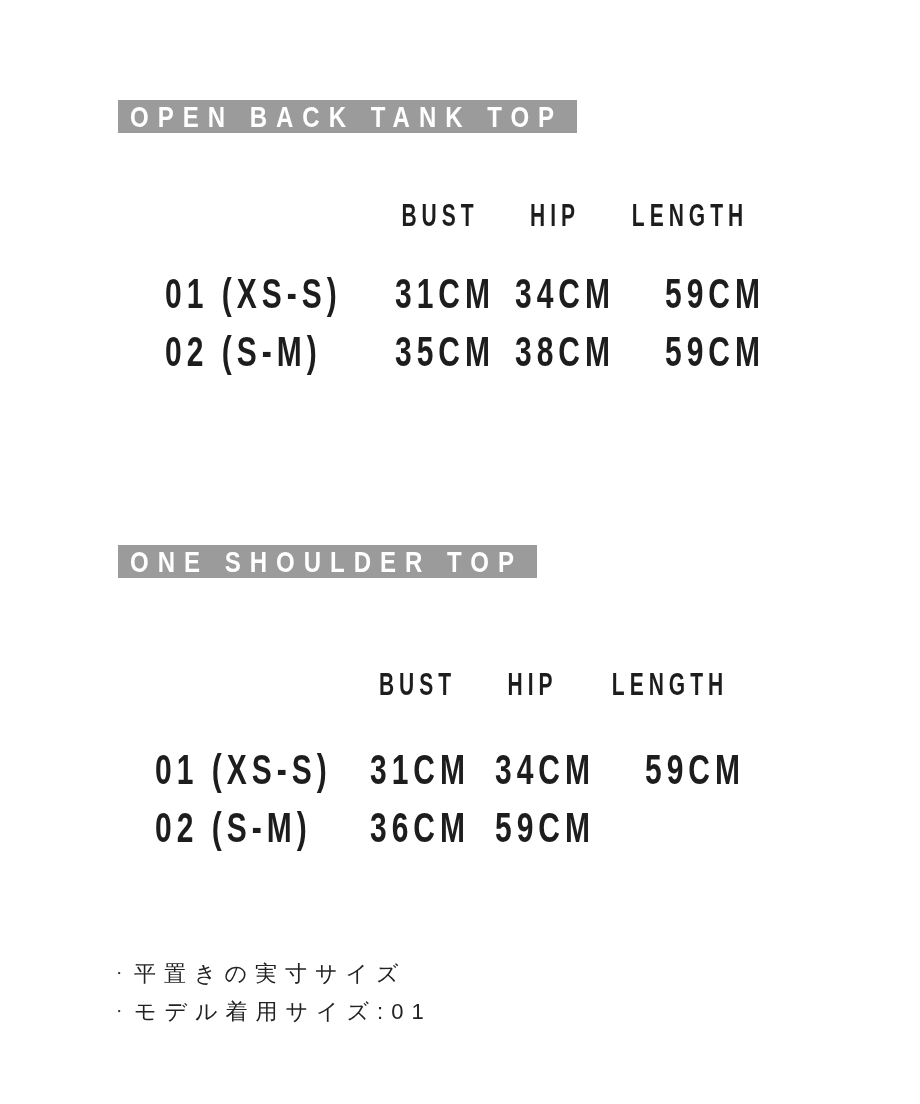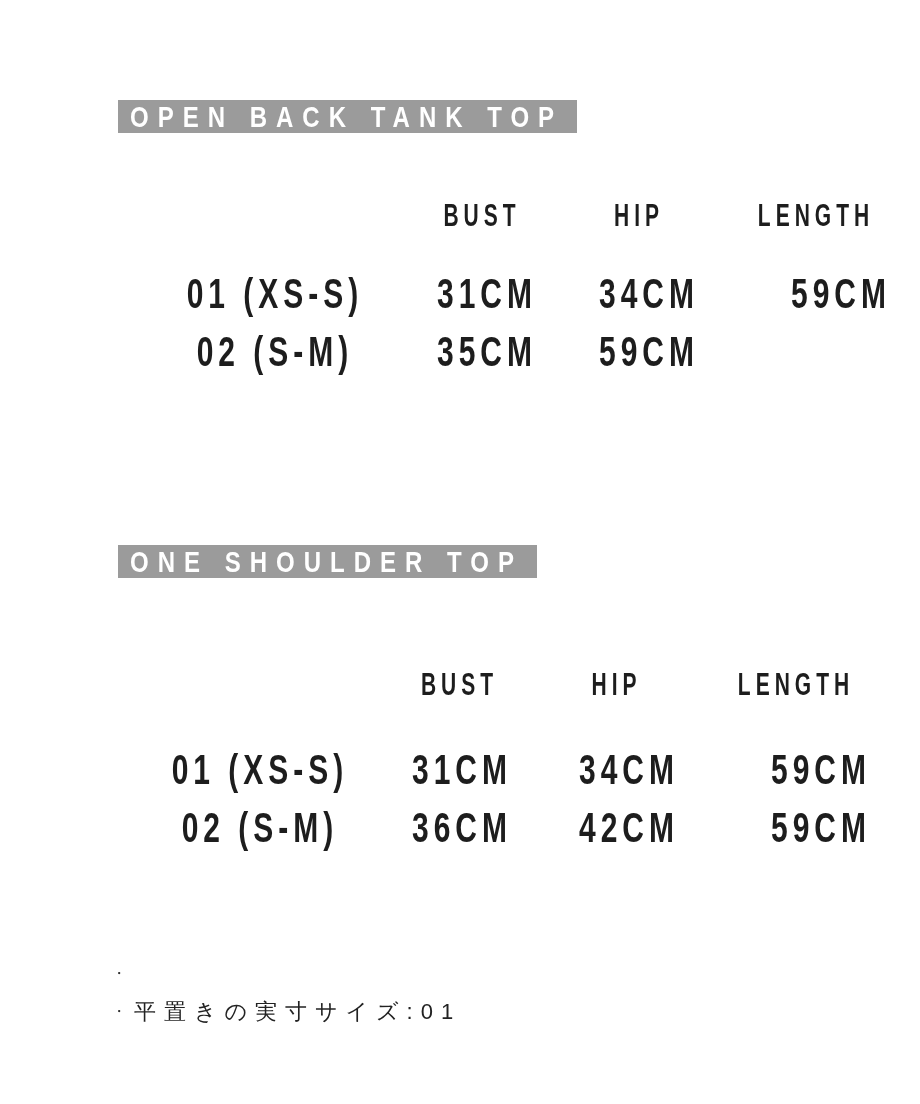--- a/index.html
+++ b/index.html
@@ -42,21 +42,20 @@
   #banner-1 { left: 118px; top: 100px; justify-content: flex-end; }
   #banner-2 { left: 118px; top: 545px; text-align: right; }
 
   .size-table { position: absolute; }
   #table-1 { left: 165px; top: 198px; }
   #table-2 { left: 155px; top: 667px; }
 
   .hdr-row, .data-row {
     display: grid;
     align-items: center;
-    gap: 42px;
   }
   #table-1 .hdr-row, #table-1 .data-row { grid-template-columns: 220px 110px 120px 150px; }
   #table-2 .hdr-row, #table-2 .data-row { grid-template-columns: 210px 105px 125px 150px; }
 
   .hdr-row { height: 36px; margin-bottom: 32px; }
   #table-2 .hdr-row { margin-bottom: 39px; }
   .data-row { height: 58px; }
 
   .col-hdr {
     text-align: center;
@@ -66,21 +65,21 @@
   }
   .col-hdr .cond { transform: scaleY(1.5); }
 
   .cell {
     text-align: right;
     font-size: 30px;
     font-weight: 700;
     letter-spacing: 5px;
   }
   .cell .cond { transform: scaleY(1.4); }
-  .cell-size { text-align: center; }
+  .cell-size { text-align: left; }
 
   .notes {
     position: absolute;
     left: 112px;
     top: 955px;
     color: #222222;
   }
   .note-line {
     display: flex;
     align-items: center;
@@ -112,20 +111,21 @@
     </div>
     <div class="data-row">
       <div class="cell cell-size"><span class="cond">01 (XS-S)</span></div>
       <div class="cell"><span class="cond">31CM</span></div>
       <div class="cell"><span class="cond">34CM</span></div>
       <div class="cell"><span class="cond">59CM</span></div>
     </div>
     <div class="data-row">
       <div class="cell cell-size"><span class="cond">02 (S-M)</span></div>
       <div class="cell"><span class="cond">35CM</span></div>
+      <div class="cell"><span class="cond">38CM</span></div>
       <div class="cell"><span class="cond">59CM</span></div>
     </div>
   </div>
 
   <div class="banner" id="banner-2">
     <span class="cond">ONE SHOULDER TOP</span>
   </div>
 
   <div class="size-table" id="table-2">
     <div class="hdr-row">
@@ -136,28 +136,28 @@
     </div>
     <div class="data-row">
       <div class="cell cell-size"><span class="cond">01 (XS-S)</span></div>
       <div class="cell"><span class="cond">31CM</span></div>
       <div class="cell"><span class="cond">34CM</span></div>
       <div class="cell"><span class="cond">59CM</span></div>
     </div>
     <div class="data-row">
       <div class="cell cell-size"><span class="cond">02 (S-M)</span></div>
       <div class="cell"><span class="cond">36CM</span></div>
-      <div class="cell"><span class="cond">42CM</span></div>
       <div class="cell"><span class="cond">59CM</span></div>
     </div>
   </div>
 
   <div class="notes">
     <div class="note-line">
       <span class="note-bullet">・</span>
+      <span>平置きの実寸サイズ</span>
     </div>
     <div class="note-line">
       <span class="note-bullet">・</span>
-      <span>平置きの実寸サイズ:01</span>
+      <span>モデル着用サイズ:01</span>
     </div>
   </div>
 
 </div>
 
 </body></html>

